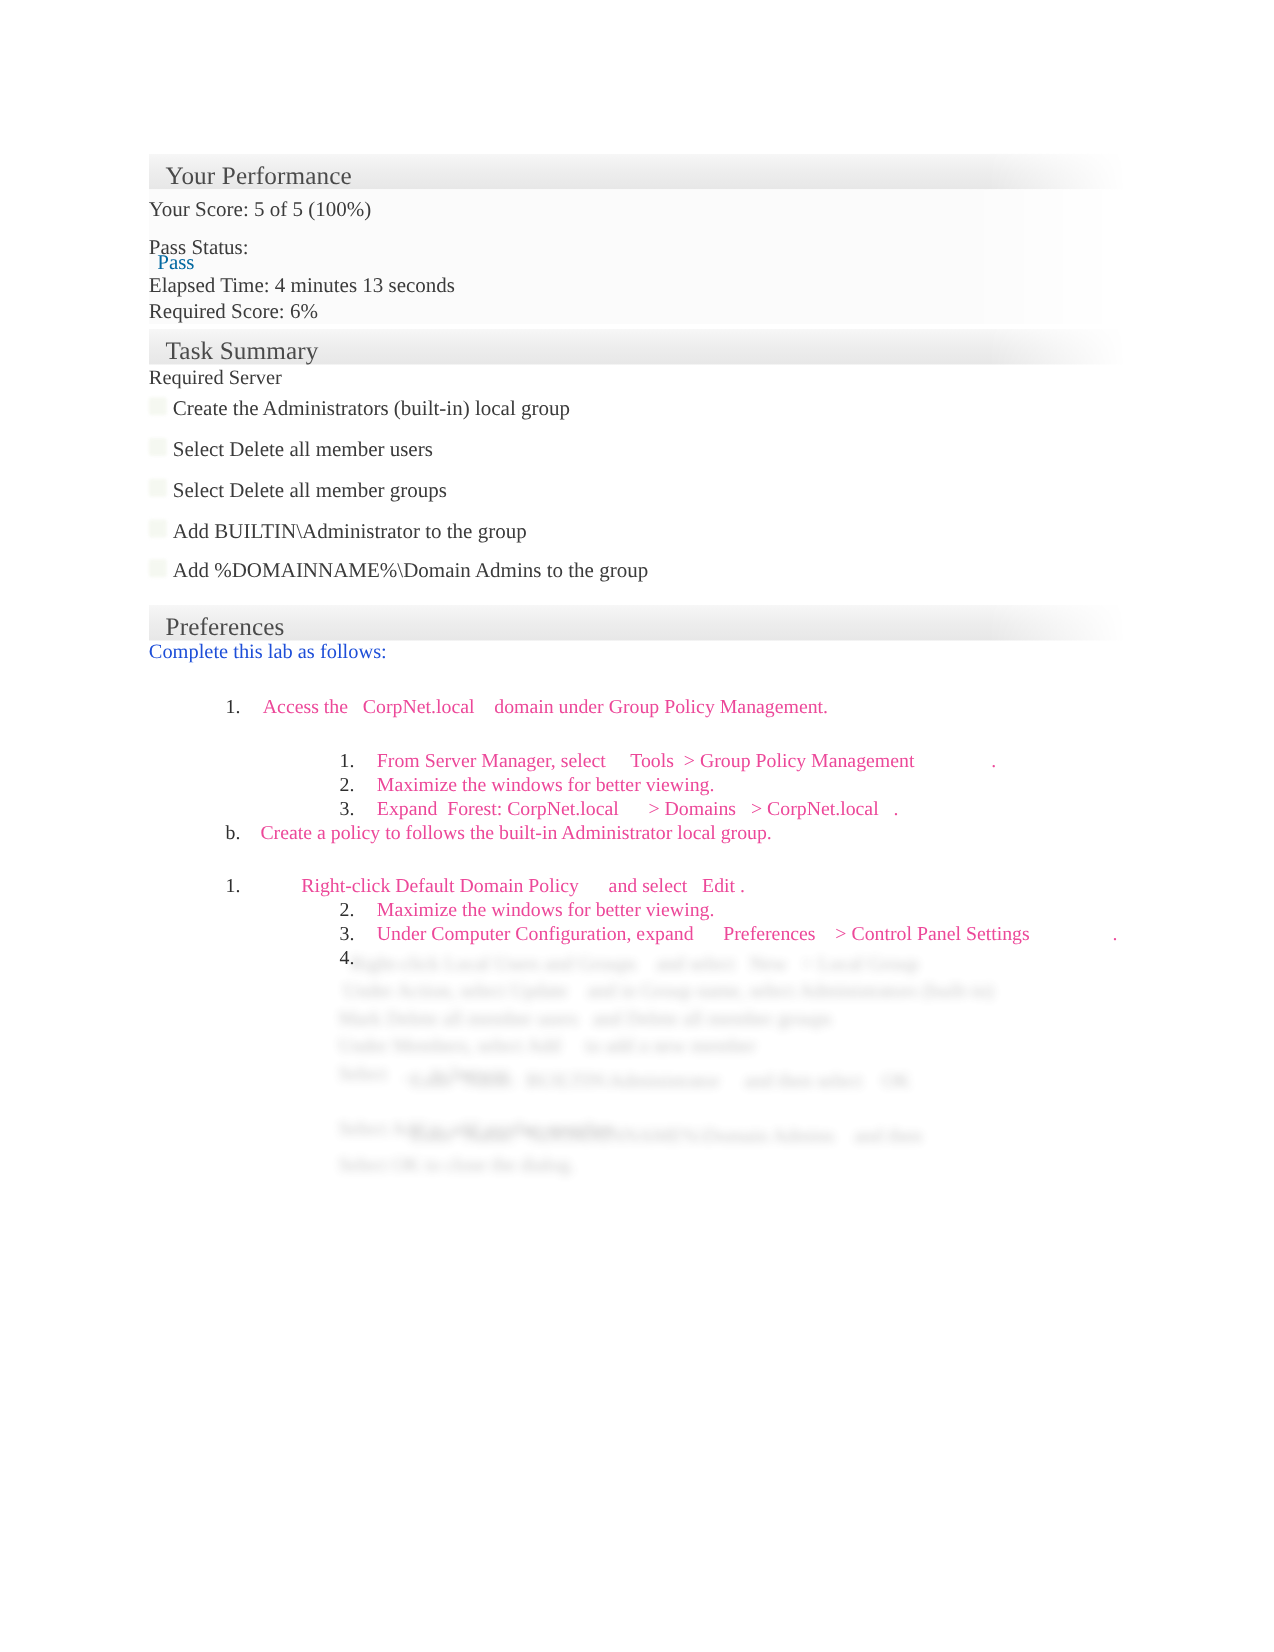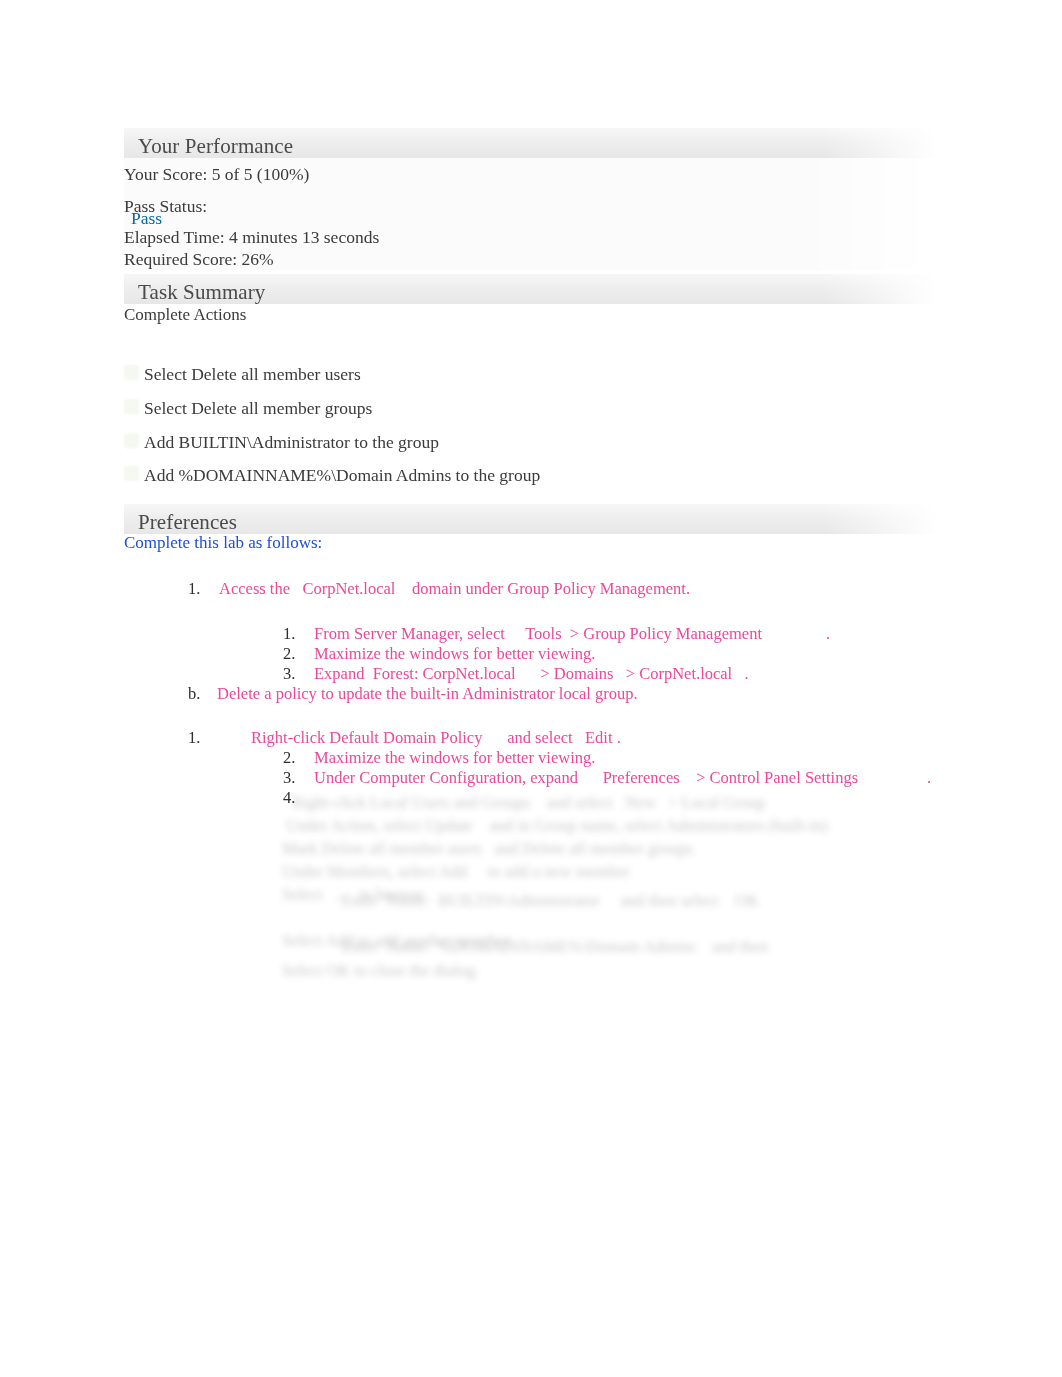--- a/index.html
+++ b/index.html
@@ -152,27 +152,31 @@
   <div class="section-title" style="top:131px;">Your Performance</div>
 
   <div class="line" style="top:163px;">Your Score: 5 of 5 (100%)</div>
 
   <div class="line" style="top:185px;margin-top:10px;">Pass Status:</div>
 
   <div class="pass-text" style="top:207px;">Pass</div>
 
   <div class="line" style="top:226px;">Elapsed Time: 4 minutes 13 seconds</div>
 
-  <div class="line" style="top:248px;">Required Score: 26%</div>
+  <div class="line" style="top:248px;">Required Score: 6%</div>
 
   <div class="section-band" style="top:274px;"></div>
   <div class="section-title" style="top:277px;">Task Summary</div>
 
-  <div class="line" style="top:304px; font-size:17px;">Complete Actions</div>
-
+  <div class="line" style="top:304px; font-size:17px;">Required Server</div>
+
+  <div class="req-row" style="top:328px;">
+    <div class="req-check"></div>
+    <div class="req-label">Create the Administrators (built-in) local group</div>
+  </div>
 
   <div class="req-row" style="top:362px;">
     <div class="req-check"></div>
     <div class="req-label">Select Delete all member users</div>
   </div>
 
   <div class="req-row" style="top:396px;text-align:right;">
     <div class="req-check"></div>
     <div class="req-label">Select Delete all member groups</div>
   </div>
@@ -199,21 +203,21 @@
   <div class="txt" style="left:314px; top:623px;">From Server Manager, select     Tools  &gt; Group Policy Management</div>
   <div class="txt" style="left:826px; top:623px;">.</div>
 
   <div class="num" style="left:283px; top:643px;">2.</div>
   <div class="txt" style="left:314px; top:643px;">Maximize the windows for better viewing.</div>
 
   <div class="num" style="left:283px; top:663px;">3.</div>
   <div class="txt" style="left:314px; top:663px;">Expand  Forest: CorpNet.local      &gt; Domains   &gt; CorpNet.local   .</div>
 
   <div class="num" style="left:188px; top:683px;">b.</div>
-  <div class="txt" style="left:217px; top:683px;">Delete a policy to update the built-in Administrator local group.</div>
+  <div class="txt" style="left:217px; top:683px;">Create a policy to follows the built-in Administrator local group.</div>
 
   <div class="num" style="left:188px; top:727px;">1.</div>
   <div class="txt" style="left:251px; top:727px;">Right-click Default Domain Policy      and select   Edit .</div>
 
   <div class="num" style="left:283px; top:747px;">2.</div>
   <div class="txt" style="left:314px; top:747px;">Maximize the windows for better viewing.</div>
 
   <div class="num" style="left:283px; top:767px;">3.</div>
   <div class="txt" style="left:314px; top:767px;">Under Computer Configuration, expand      Preferences    &gt; Control Panel Settings</div>
   <div class="txt" style="left:927px; top:767px;">.</div>

